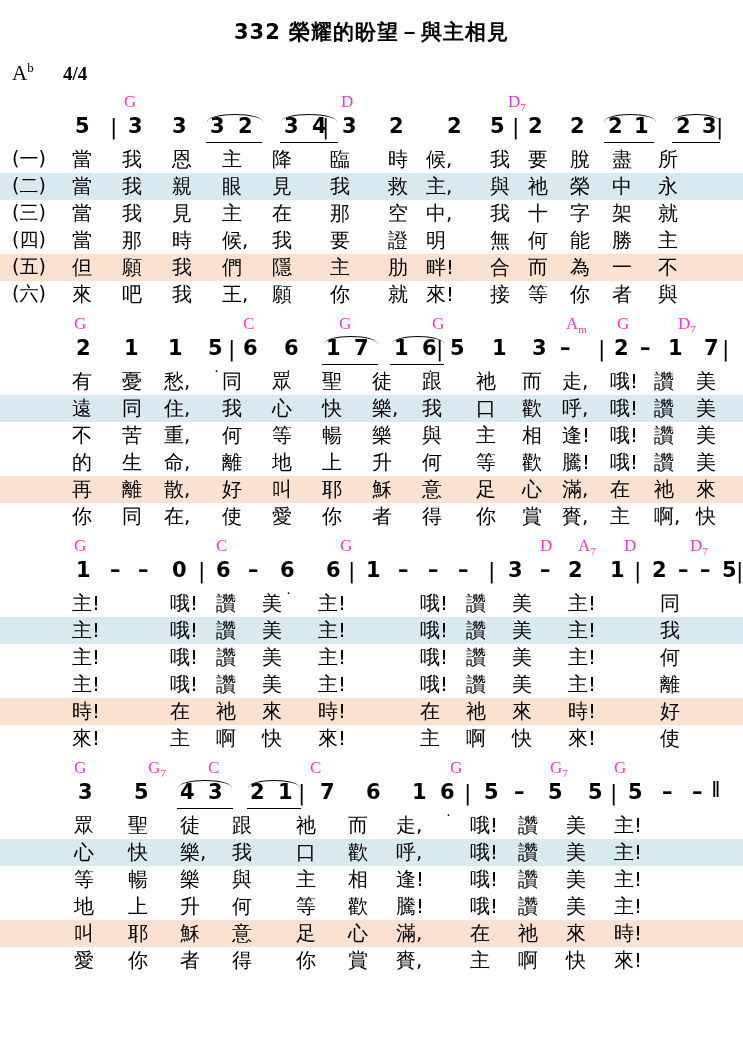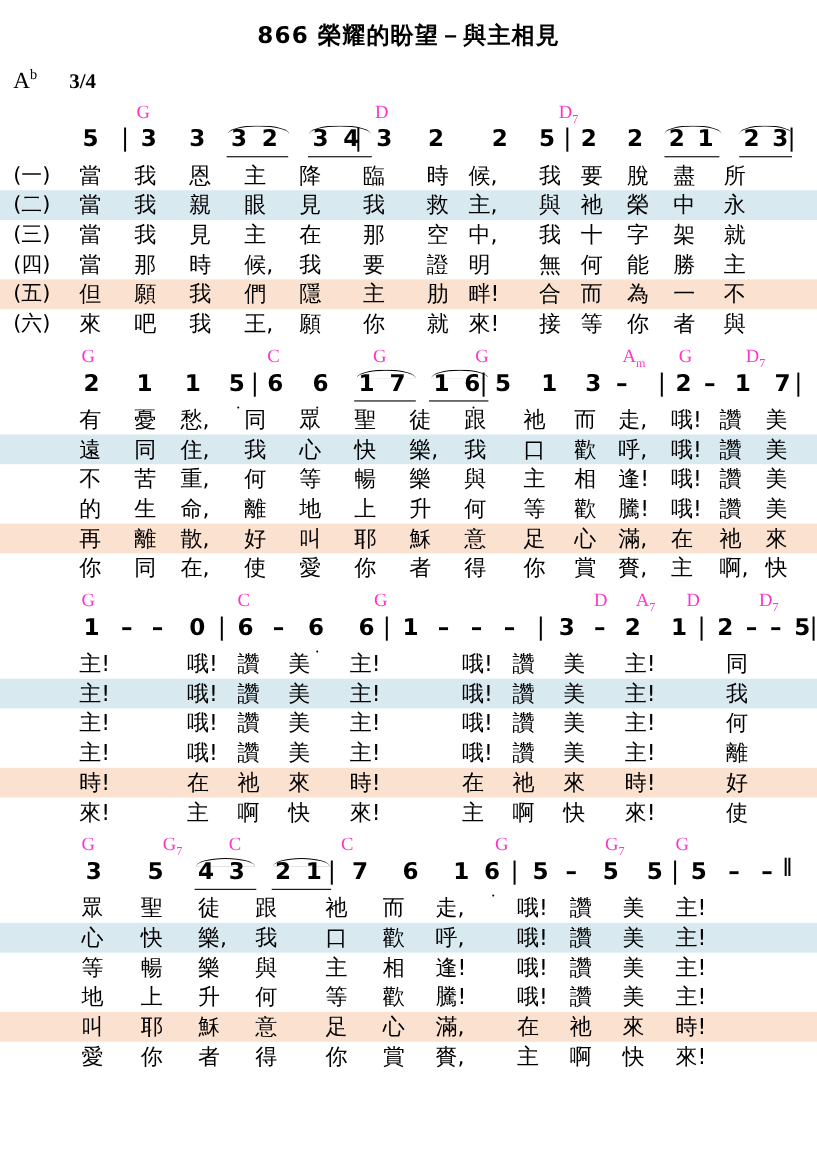--- a/index.html
+++ b/index.html
@@ -76,25 +76,25 @@
     font-family:"DejaVu Sans", sans-serif;
   }
   .lyric-row.shade-blue{background:#d8e9f0;}
   .lyric-row.shade-peach{background:#fbe2d0;}
   .lnum{position:absolute;left:12px;font-size:19px;}
   .lch{position:absolute;font-size:20px;}
 </style>
 </head>
 <body>
 
-<div class="title">866 榮耀的盼望－與主相見</div>
+<div class="title">332 榮耀的盼望－與主相見</div>
 
 <div class="keyline">
   <span>A</span><span class="flat">b</span>
-  <span class="meter">3/4</span>
+  <span class="meter">4/4</span>
 </div>
 
 <div id="systems-root">
     <div class="system">
       <div class="chords">
         <span class="chord" style="left: 124px;">G</span>
         <span class="chord" style="left: 341px;">D</span>
         <span class="chord" style="left: 508px;">D<sub>7</sub></span>
       </div>
       <div class="notes">

